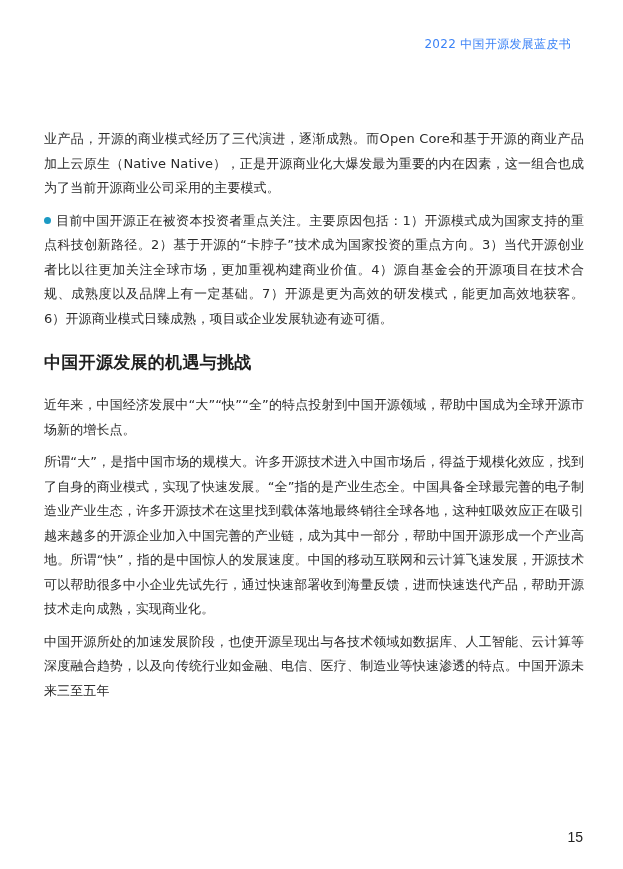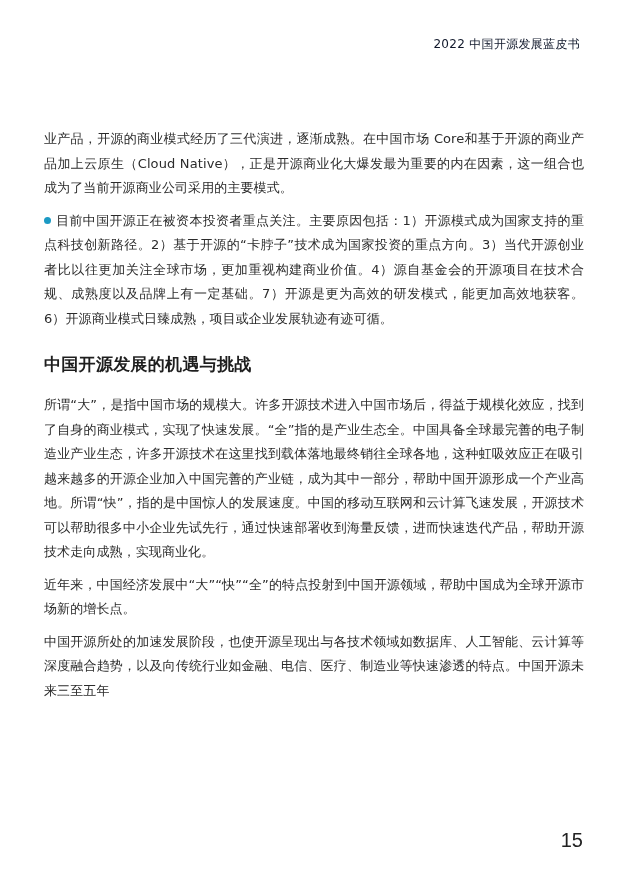--- a/index.html
+++ b/index.html
@@ -11,23 +11,23 @@
       width: 623px;
       height: 869px;
       position: relative;
       overflow: hidden;
       font-family: "DejaVu Sans", "Liberation Sans", sans-serif;
       color: #2b2b2b;
     }
     .running-header {
       position: absolute;
       top: 36px;
-      right: 43px;
+      right: 52px;
       font-size: 12px;
-      color: #0f172a;
+      color: #3b82f6;
       letter-spacing: 0.3px;
     }
     .content {
       position: absolute;
       left: 44px;
       top: 127px;
       width: 540px;
     }
     .para {
       font-size: 13px;
@@ -47,44 +47,45 @@
       margin-right: 5px;
       vertical-align: 1px;
     }
     .section-title {
       font-size: 17px;
       font-weight: bold;
       color: #1e1e1e;
       margin: 20px 0 16px 0;
       line-height: 26px;
       letter-spacing: 0.3px;
+      font-family: Liberation Mono, monospace;
     }
     .page-number {
       position: absolute;
       right: 40px;
       top: 829px;
-      font-size: 20px;
+      font-size: 14px;
       color: #222222;
       font-family: "Liberation Sans", sans-serif;
     }
   </style>
 </head>
 <body>
 
 <div class="running-header">2022 中国开源发展蓝皮书</div>
 
 <div class="content">
-  <p class="para">业产品，开源的商业模式经历了三代演进，逐渐成熟。在中国市场 Core和基于开源的商业产品加上云原生（Cloud Native），正是开源商业化大爆发最为重要的内在因素，这一组合也成为了当前开源商业公司采用的主要模式。</p>
+  <p class="para">业产品，开源的商业模式经历了三代演进，逐渐成熟。而Open Core和基于开源的商业产品加上云原生（Native Native），正是开源商业化大爆发最为重要的内在因素，这一组合也成为了当前开源商业公司采用的主要模式。</p>
 
   <p class="para">
     <span class="bullet"></span><span>目前中国开源正在被资本投资者重点关注。主要原因包括：1）开源模式成为国家支持的重点科技创新路径。2）基于开源的“卡脖子”技术成为国家投资的重点方向。3）当代开源创业者比以往更加关注全球市场，更加重视构建商业价值。4）源自基金会的开源项目在技术合规、成熟度以及品牌上有一定基础。7）开源是更为高效的研发模式，能更加高效地获客。6）开源商业模式日臻成熟，项目或企业发展轨迹有迹可循。</span>
   </p>
 
 
 
   <h2 class="section-title">中国开源发展的机遇与挑战</h2>
 
+  <p class="para">近年来，中国经济发展中“大”“快”“全”的特点投射到中国开源领域，帮助中国成为全球开源市场新的增长点。</p>
   <p class="para">所谓“大”，是指中国市场的规模大。许多开源技术进入中国市场后，得益于规模化效应，找到了自身的商业模式，实现了快速发展。“全”指的是产业生态全。中国具备全球最完善的电子制造业产业生态，许多开源技术在这里找到载体落地最终销往全球各地，这种虹吸效应正在吸引越来越多的开源企业加入中国完善的产业链，成为其中一部分，帮助中国开源形成一个产业高地。所谓“快”，指的是中国惊人的发展速度。中国的移动互联网和云计算飞速发展，开源技术可以帮助很多中小企业先试先行，通过快速部署收到海量反馈，进而快速迭代产品，帮助开源技术走向成熟，实现商业化。</p>
-  <p class="para">近年来，中国经济发展中“大”“快”“全”的特点投射到中国开源领域，帮助中国成为全球开源市场新的增长点。</p>
   <p class="para">中国开源所处的加速发展阶段，也使开源呈现出与各技术领域如数据库、人工智能、云计算等深度融合趋势，以及向传统行业如金融、电信、医疗、制造业等快速渗透的特点。中国开源未来三至五年</p>
 </div>
 
 <div class="page-number">15</div>
 
 </body></html>

